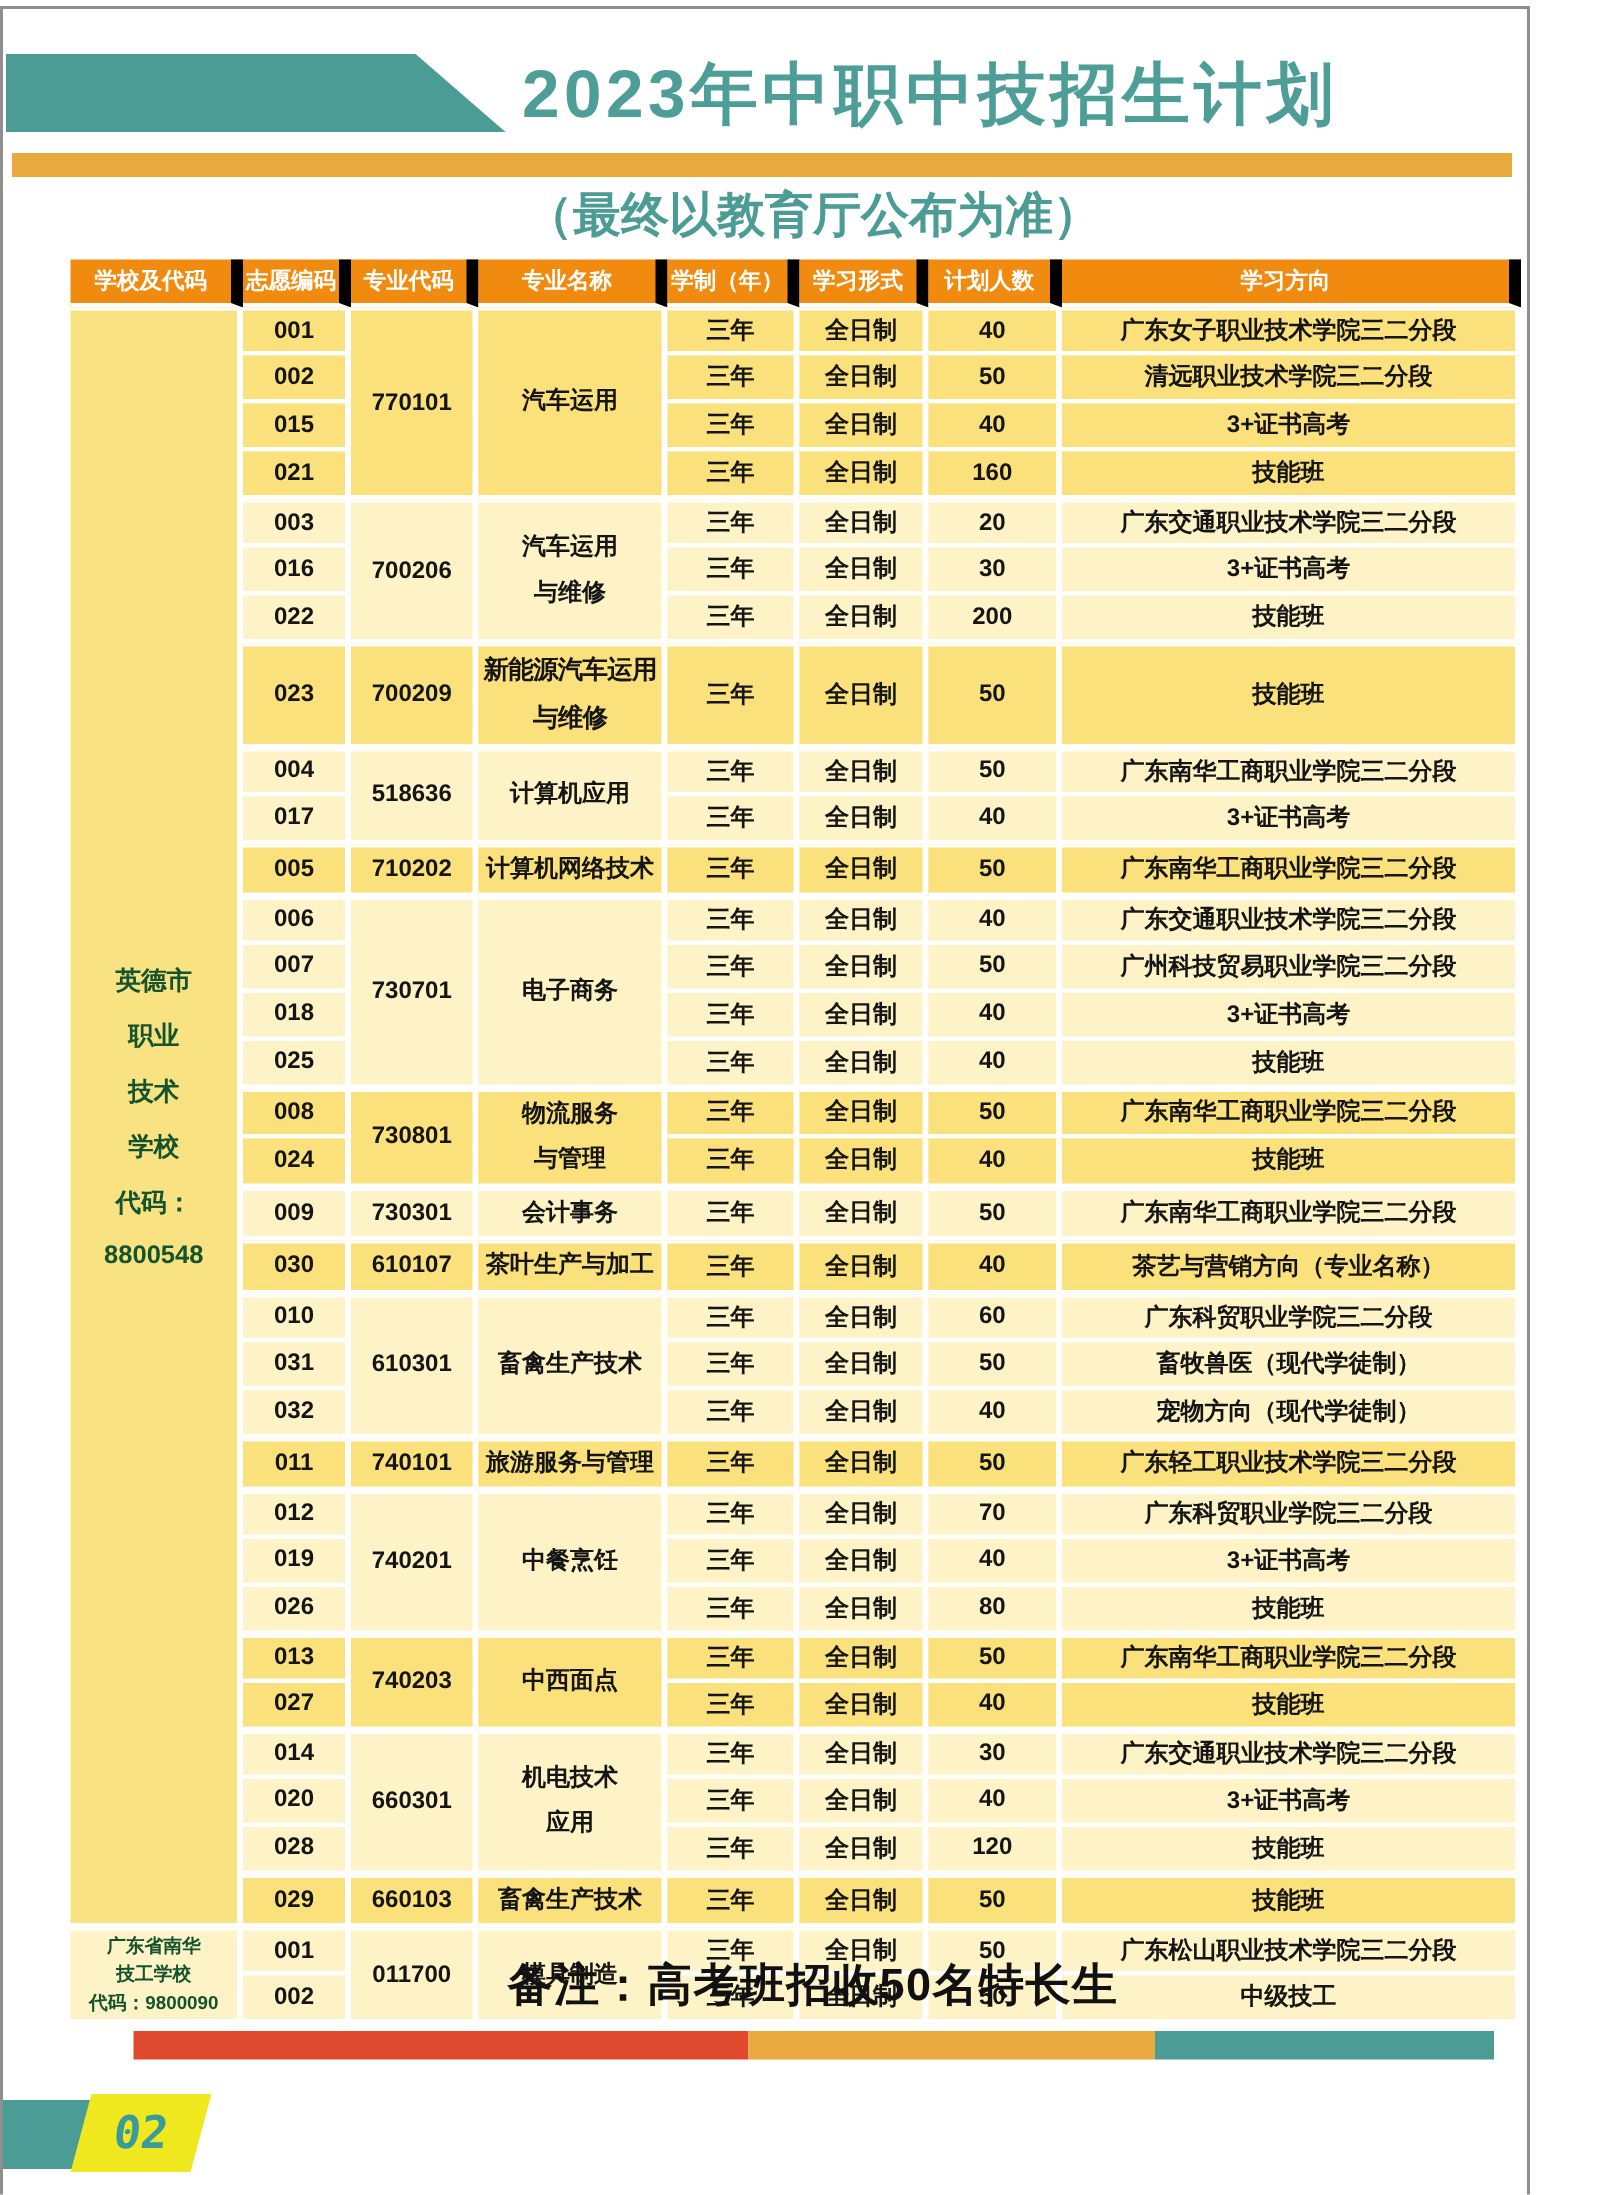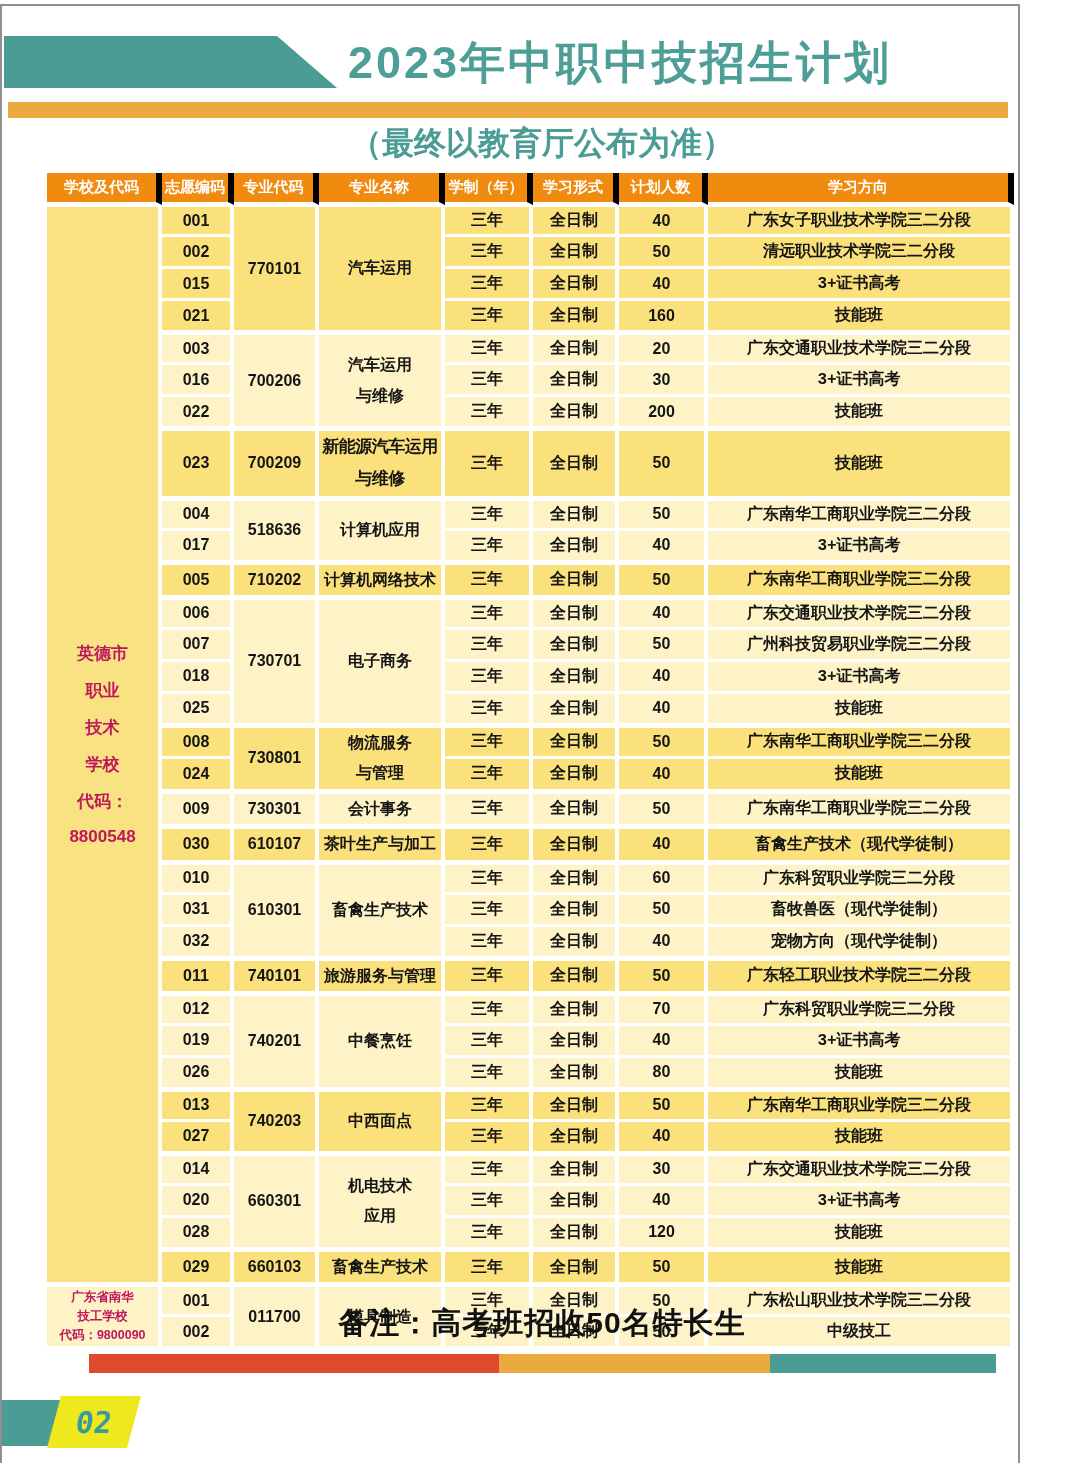--- a/index.html
+++ b/index.html
@@ -42,48 +42,48 @@
   table.plan {
     position: absolute; left: 45px; top: 167px;
     width: 967px;
     border-collapse: separate; border-spacing: 0;
     table-layout: fixed;
   }
   table.plan th {
     height: 32px;
     background: #F18B10; color: #ffffff;
     font-size: 15px; font-weight: bold;
-    border-right: 6px solid #000000;
+    border-right: 8px solid #000000;
     border-bottom: 3px solid #ffffff;
     padding: 0; text-align: center; vertical-align: middle;
     white-space: nowrap; overflow: hidden;
   }
   table.plan td {
     height: 32px;
     text-align: center; vertical-align: middle;
     font-size: 16px; font-weight: bold; color: #151515;
     border-right: 4px solid #ffffff;
     border-bottom: 3px solid #ffffff;
     padding: 0 2px; overflow: hidden;
   }
   tr.gold td { background: #FBE17C; }
   tr.cream td { background: #FDF3C6; }
   tr.group-start td { border-top: 2px solid #ffffff; }
   table.plan td.school-cell { background: #F9E282; }
   table.plan td.school-cell.school-1 { background: #FDF3C6; margin-top: 41px; }
   .school-inner {
     display: flex; flex-direction: column;
     justify-content: center; align-items: center;
-    gap: 14px; font-size: 17px; color: #be185d;
+    gap: 14px; font-size: 17px; color: #14532d;
   }
   .school-1 .school-inner { gap: 2px; font-size: 12.5px; }
   td.major-code { font-size: 17px; }
   td.major-name { white-space: pre-line; line-height: 1.9; font-size: 16px; }
   td.major-name.compact { font-size: 17px; letter-spacing: -0.5px; }
-  td.direction { font-size: 15px; font-family: Liberation Mono, monospace; }
+  td.direction { font-size: 15px; }
   td.count { font-size: 16px; }
   .note {
     position: absolute; left: 0; top: 1297px;
     width: 1080px; text-align: center;
     font-size: 30px; font-weight: bold; color: #111111;
     letter-spacing: 1px; white-space: nowrap;
   }
   .tricolor {
     position: absolute; left: 87px; top: 1348px;
     width: 907px; height: 19px; display: flex;
@@ -295,21 +295,21 @@
           <td class="count">50</td>
           <td class="direction">广东南华工商职业学院三二分段</td>
         </tr>
         <tr class="gold group-start">
           <td class="code">030</td>
           <td class="major-code" rowspan="1">610107</td>
           <td class="major-name" rowspan="1">茶叶生产与加工</td>
           <td class="years">三年</td>
           <td class="mode">全日制</td>
           <td class="count">40</td>
-          <td class="direction">畜禽生产技术（现代学徒制）</td>
+          <td class="direction">茶艺与营销方向（专业名称）</td>
         </tr>
         <tr class="cream group-start">
           <td class="code">010</td>
           <td class="major-code" rowspan="3">610301</td>
           <td class="major-name" rowspan="3">畜禽生产技术</td>
           <td class="years">三年</td>
           <td class="mode">全日制</td>
           <td class="count">60</td>
           <td class="direction">广东科贸职业学院三二分段</td>
         </tr>

